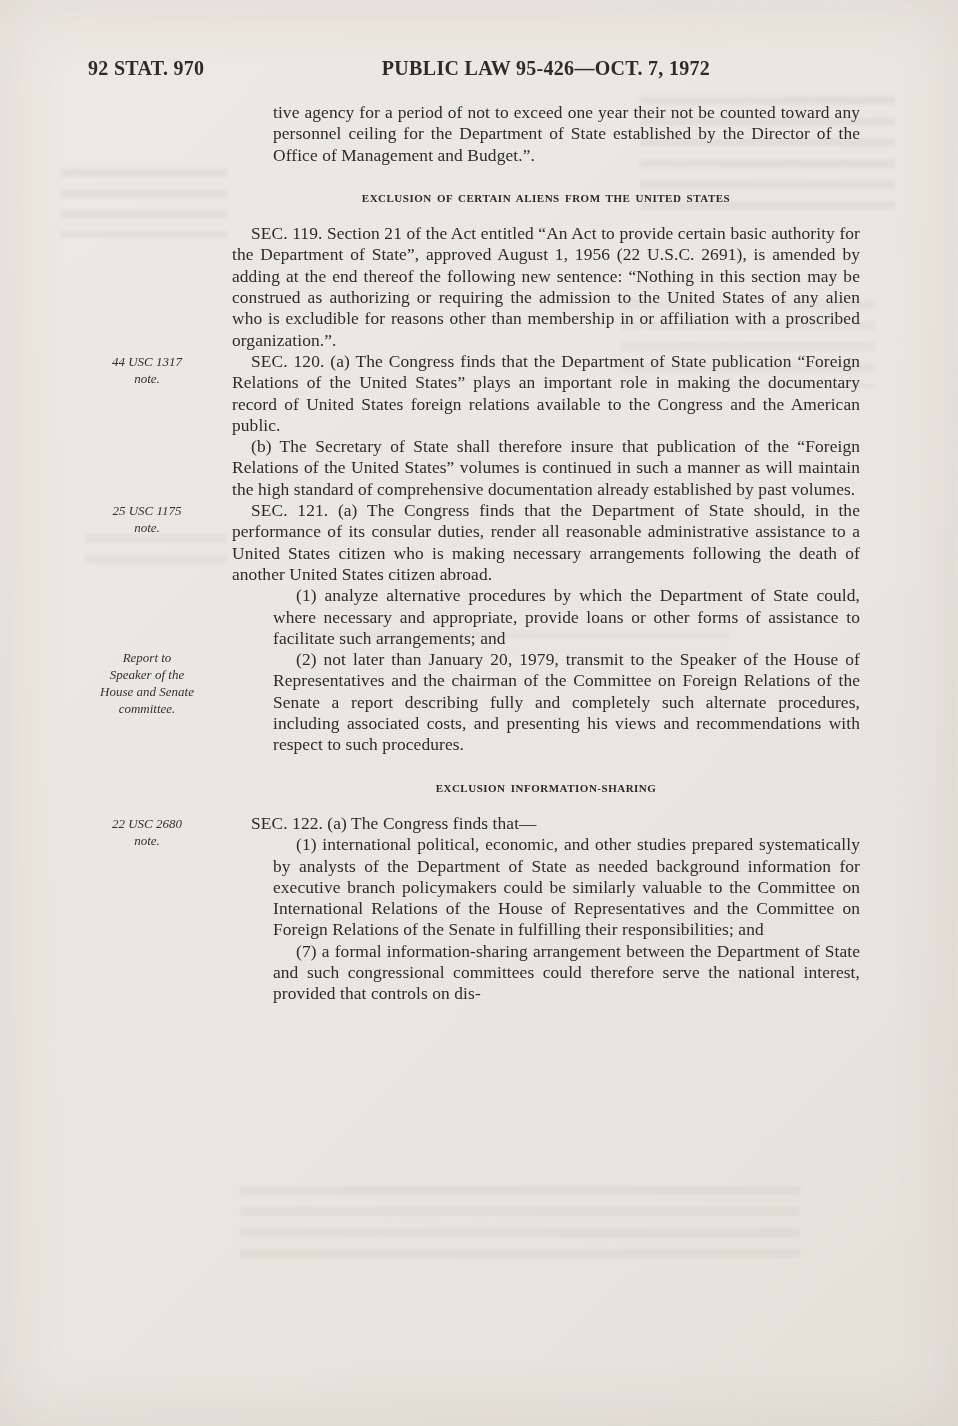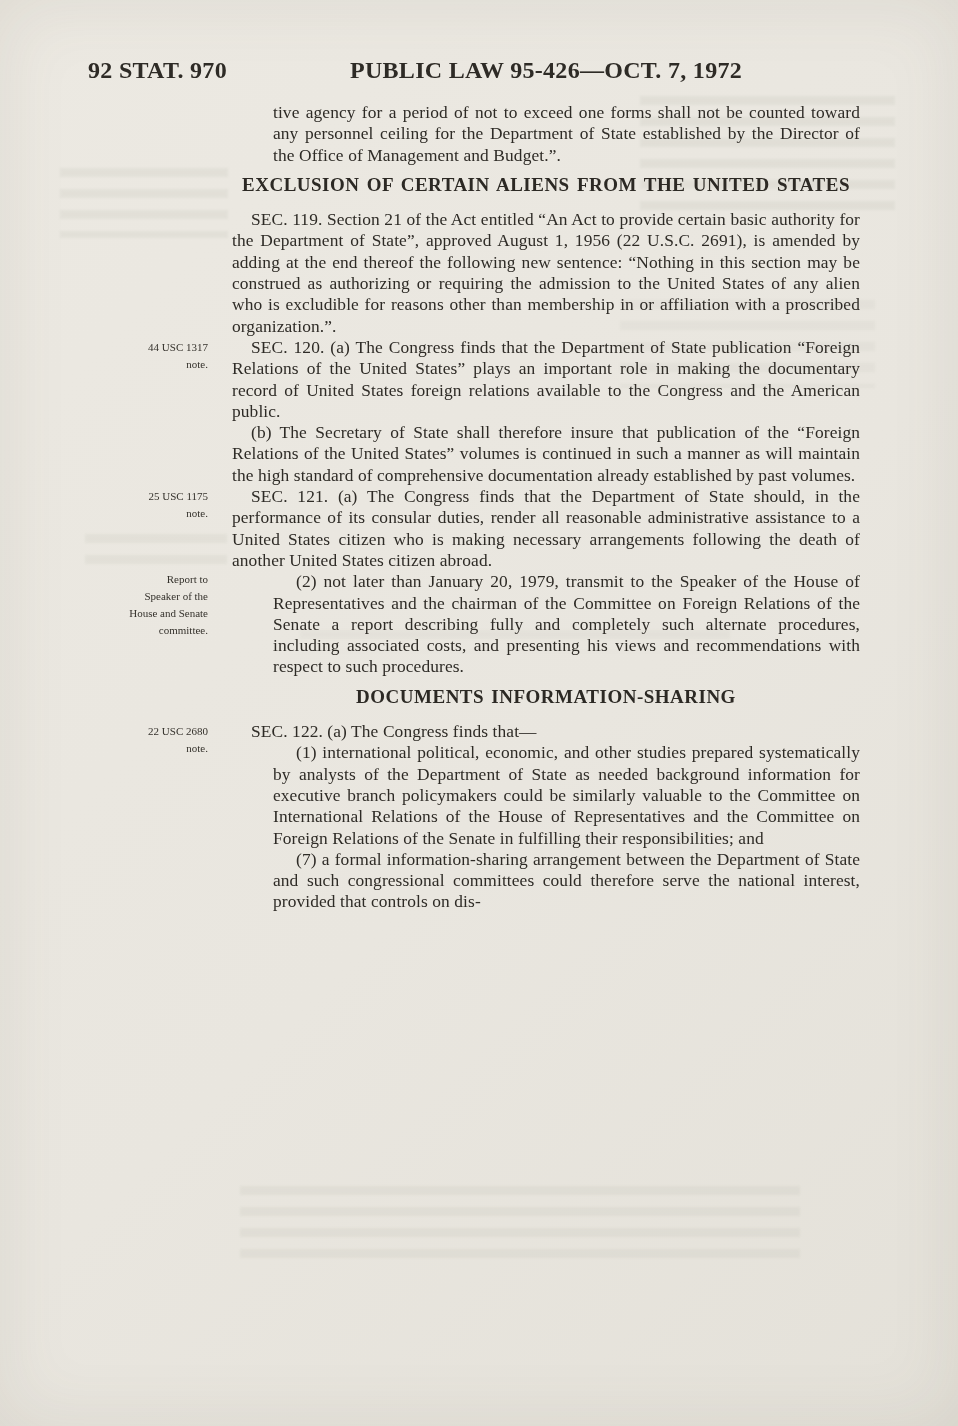--- a/index.html
+++ b/index.html
@@ -12,48 +12,48 @@
     background:linear-gradient(135deg,#ece9e2 0%,#e9e6df 55%,#e4e1d9 100%);
     box-shadow:inset 0 0 70px rgba(95,88,70,.10);
     overflow:hidden;
     font-family:"Liberation Serif","DejaVu Serif",serif;
     color:#2e2b26;
   }
 
   
   .page-header{
     position:absolute;top:57px;left:88px;width:772px;height:26px;
-    font-weight:bold;font-size:24px;letter-spacing:.3px;z-index:2;
+    font-weight:bold;font-size:20px;letter-spacing:.3px;z-index:2;
   }
   .stat-num{position:absolute;left:0;top:0;}
   .law-title{position:absolute;left:144px;top:0;width:628px;text-align:center;}
 
   
   .content{
     position:absolute;top:102px;left:232px;width:628px;z-index:2;
     font-size:17.4px;line-height:21.3px;text-align:justify;letter-spacing:.1px;
   }
   .para{margin:0;position:relative;}
   .indent{text-indent:19px;}
   .cont-quote{margin-left:41px;}
   .sub{padding-left:41px;text-indent:23px;}
 
   .sec-heading{
-    margin:8px 0 14px;text-align:center;
-    font-size:19px;font-weight:bold;
+    margin:22px 0 14px;text-align:center;
+    font-size:11px;font-weight:bold;
     letter-spacing:.5px;word-spacing:2px;text-indent:0;
     color:#2c2924;
   }
 
   .block{position:relative;}
   .margin-note{
     position:absolute;left:-146px;top:2px;width:122px;
-    font-size:11px;line-height:17px;
-    text-align:right;text-indent:0;letter-spacing:0;word-spacing:normal;
-    white-space:pre-line;color:#34312b;
+    font-size:13px;line-height:17px;
+    text-align:center;text-indent:0;letter-spacing:0;word-spacing:normal;
+    white-space:pre-line;color:#34312b;font-style:italic;
   }
   .margin-note.tight{top:0;}
 
   
   .ghost{
     position:absolute;z-index:1;filter:blur(1.5px);opacity:.5;pointer-events:none;
     background:repeating-linear-gradient(to bottom,rgba(104,112,92,.14) 0 9px,rgba(104,112,92,0) 9px 21px);
   }
   .g1{left:640px;top:96px;width:255px;height:122px;}
   .g2{left:60px;top:168px;width:168px;height:70px;}
@@ -74,46 +74,47 @@
   <div class="ghost g5"></div>
   <div class="ghost g6"></div>
 
   <div class="page-header">
     <span class="stat-num">92 STAT. 970</span>
     <span class="law-title">PUBLIC LAW 95-426—OCT. 7, 1972</span>
   </div>
 
   <div class="content">
 
-    <div class="para cont-quote">tive agency for a period of not to exceed one forms shall not be counted toward any personnel ceiling for the Department of State established by the Director of the Office of Management and Budget.”.</div>
+    <div class="para cont-quote">tive agency for a period of not to exceed one year their not be counted toward any personnel ceiling for the Department of State established by the Director of the Office of Management and Budget.”.</div>
 
     <h2 class="sec-heading">EXCLUSION OF CERTAIN ALIENS FROM THE UNITED STATES</h2>
     <div class="para indent">SEC. 119. Section 21 of the Act entitled “An Act to provide certain basic authority for the Department of State”, approved August 1, 1956 (22 U.S.C. 2691), is amended by adding at the end thereof the following new sentence: “Nothing in this section may be construed as authorizing or requiring the admission to the United States of any alien who is excludible for reasons other than membership in or affiliation with a proscribed organization.”.</div>
 
     <div class="block">
       <span class="margin-note">44 USC 1317
 note.</span>
       <div class="para indent">SEC. 120. (a) The Congress finds that the Department of State publication “Foreign Relations of the United States” plays an important role in making the documentary record of United States foreign relations available to the Congress and the American public.</div>
     </div>
     <div class="para indent">(b) The Secretary of State shall therefore insure that publication of the “Foreign Relations of the United States” volumes is continued in such a manner as will maintain the high standard of comprehensive documentation already established by past volumes.</div>
 
     <div class="block">
       <span class="margin-note">25 USC 1175
 note.</span>
       <div class="para indent">SEC. 121. (a) The Congress finds that the Department of State should, in the performance of its consular duties, render all reasonable administrative assistance to a United States citizen who is making necessary arrangements following the death of another United States citizen abroad.</div>
     </div>
+    <div class="para sub">(1) analyze alternative procedures by which the Department of State could, where necessary and appropriate, provide loans or other forms of assistance to facilitate such arrangements; and</div>
     <div class="block">
       <span class="margin-note tight">Report to
 Speaker of the
 House and Senate
 committee.</span>
       <div class="para sub">(2) not later than January 20, 1979, transmit to the Speaker of the House of Representatives and the chairman of the Committee on Foreign Relations of the Senate a report describing fully and completely such alternate procedures, including associated costs, and presenting his views and recommendations with respect to such procedures.</div>
     </div>
 
-    <h2 class="sec-heading">DOCUMENTS INFORMATION-SHARING</h2>
+    <h2 class="sec-heading">EXCLUSION INFORMATION-SHARING</h2>
     <div class="block">
       <span class="margin-note">22 USC 2680
 note.</span>
       <div class="para indent">SEC. 122. (a) The Congress finds that—</div>
     </div>
     <div class="para sub">(1) international political, economic, and other studies prepared systematically by analysts of the Department of State as needed background information for executive branch policymakers could be similarly valuable to the Committee on International Relations of the House of Representatives and the Committee on Foreign Relations of the Senate in fulfilling their responsibilities; and</div>
     <div class="para sub">(7) a formal information-sharing arrangement between the Department of State and such congressional committees could therefore serve the national interest, provided that controls on dis-</div>
 
   </div>
 </div>

